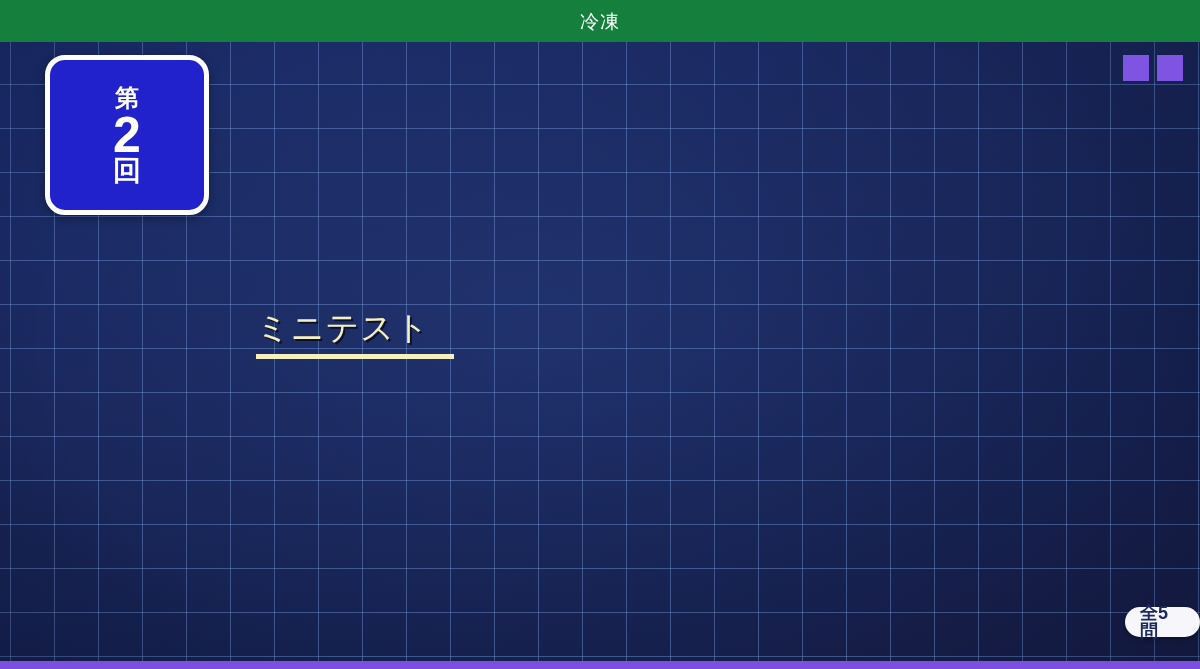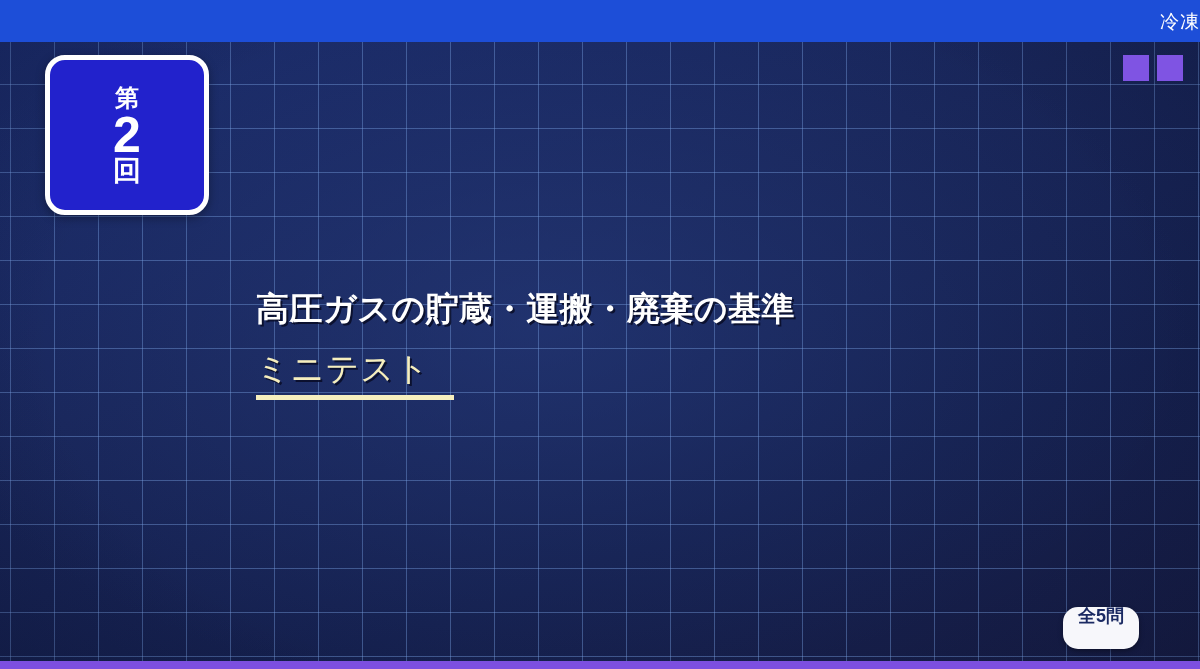--- a/index.html
+++ b/index.html
@@ -18,24 +18,24 @@
     overflow: hidden;
     background: #000000;
   }
 
   
   .topbar {
     position: absolute;
     left: 0; top: 0;
     width: 1200px;
     height: 42px;
-    background: #1d4ed8;
+    background: #15803d;
     display: flex;
     align-items: center;
-    justify-content: flex-end;
+    justify-content: center;
     z-index: 40;
   }
   .topbar-title {
     color: #ffffff;
     font-size: 19px;
     font-weight: 400;
     letter-spacing: 1px;
     line-height: 1;
   }
 
@@ -156,29 +156,29 @@
   .headline-underline {
     margin-top: 6px;
     width: 198px;
     height: 5px;
     background: #f6efbe;
   }
 
   
   .count-pill {
     position: absolute;
-    left: 1063px;
+    left: 1125px;
     top: 565px;        
-    height: 42px;
+    height: 30px;
     padding: 0 15px;
     box-sizing: border-box;
     background: #f7f7fb;
     border-radius: 15px;
     display: flex;
-    align-items: flex-start;
+    align-items: center;
     justify-content: center;
     box-shadow: 0 2px 5px rgba(0,0,0,0.35);
     z-index: 10;
   }
   .count-pill-label {
     color: #1b2a63;
     font-size: 18px;
     font-weight: 700;
     line-height: 1;
   }
@@ -213,21 +213,20 @@
       <div class="ep-number">2</div>
       <div class="ep-kanji-bottom">回</div>
     </div>
 
     <div class="deco-squares">
       <div class="deco-square"></div>
       <div class="deco-square"></div>
     </div>
 
     <div class="headline">
-      <div class="headline-main">高圧ガスの貯蔵・運搬・廃棄の基準</div>
       <div class="headline-sub-wrap">
         <div class="headline-sub">ミニテスト</div>
         <div class="headline-underline"></div>
       </div>
     </div>
 
     <div class="count-pill">
       <div class="count-pill-label">全5問</div>
     </div>
 

